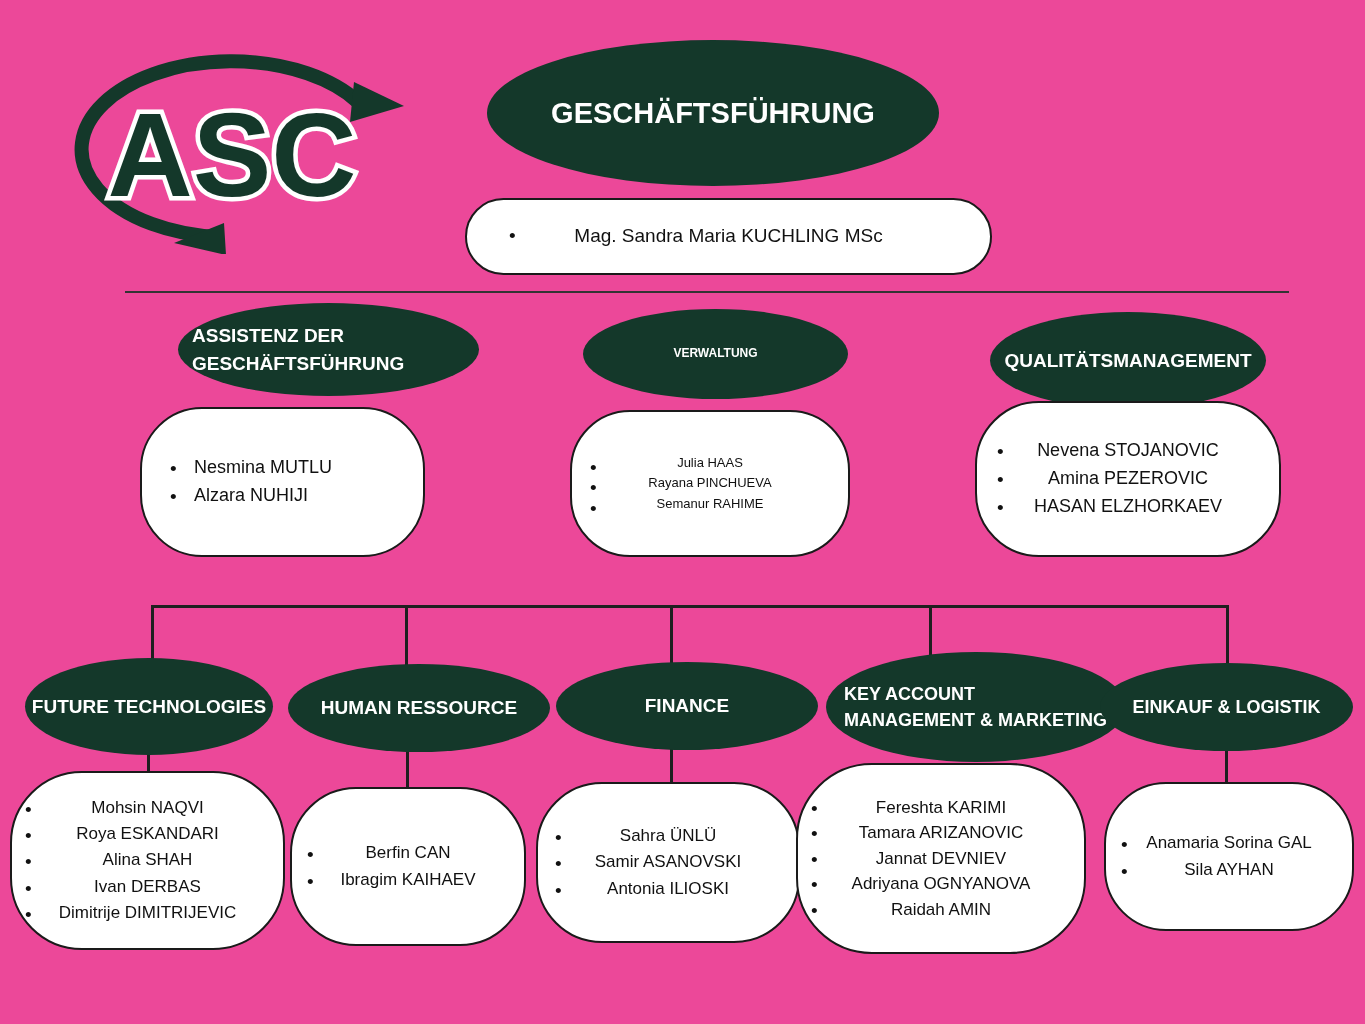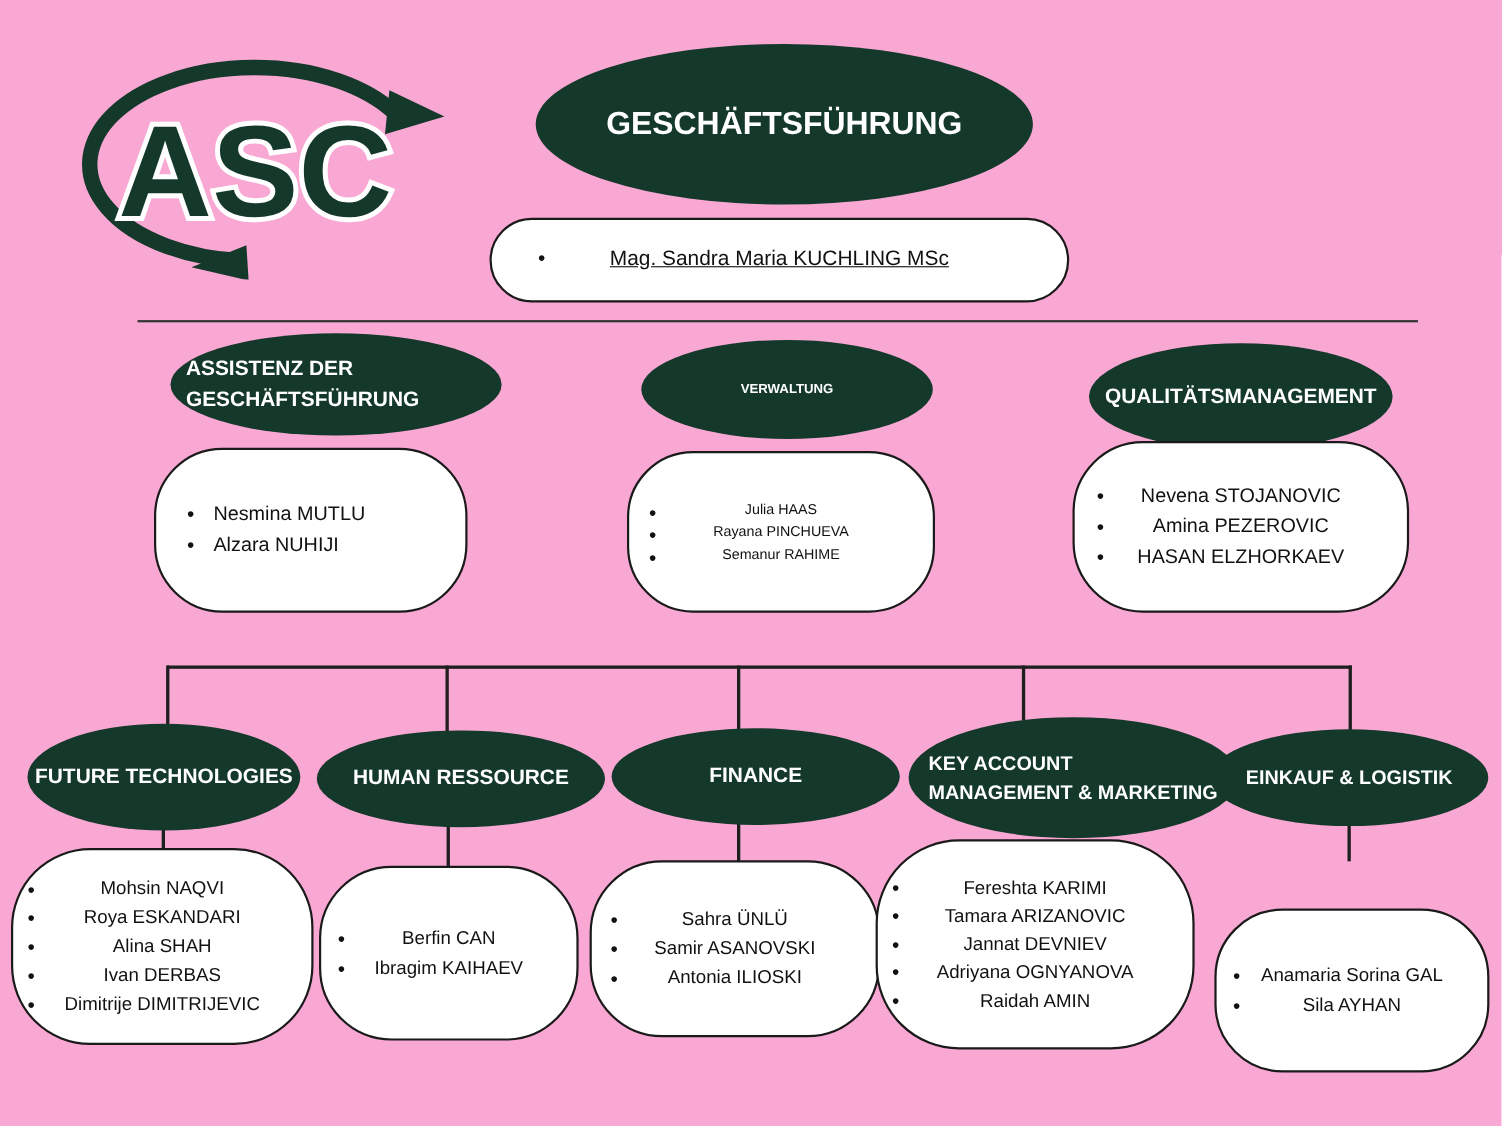--- a/index.html
+++ b/index.html
@@ -4,21 +4,21 @@
 <style>
   :root{
     --green:#14382A;
     --ink:#1a1a1a;
   }
   html,body{margin:0;padding:0;background:#ffffff;}
   .canvas{
     position:relative;
     width:1365px;
     height:1024px;
-    background:#f9a8d4;
+    background:#ec4899;
     font-family:"Liberation Sans", sans-serif;
     overflow:hidden;
     color:#111;
   }
   .ellipse{
     position:absolute;
     background:var(--green);
     border-radius:50%;
     display:flex;
     align-items:center;
@@ -60,28 +60,28 @@
     font-size:19px;
     color:#111;
   }
   .line{position:absolute;background:#1f1f1f;}
 
   
   #logo{position:absolute;left:58px;top:46px;width:348px;height:208px;}
 
   
   #ell-root{left:487px;top:40px;width:452px;height:146px;font-size:29px;}
-  #box-root{left:445px;top:198px;width:527px;height:77px;border-radius:40px;text-decoration:underline;}
+  #box-root{left:465px;top:198px;width:527px;height:77px;border-radius:40px;}
   #box-root li{font-size:19px;line-height:1.5;}
   #box-root li::before{left:42px;}
 
   #sep{left:125px;top:291px;width:1164px;height:2px;background:#333;}
 
   
-  #ell-assistenz{left:155px;top:303px;width:273px;height:93px;font-size:19px;padding:0 14px;}
+  #ell-assistenz{left:178px;top:303px;width:273px;height:93px;font-size:19px;padding:0 14px;}
   #box-assistenz{left:140px;top:407px;width:285px;height:150px;border-radius:62px;}
   #box-assistenz li{font-size:18px;text-align:left;padding-left:52px;}
   #box-assistenz li::before{left:28px;}
 
   #ell-verwaltung{left:583px;top:309px;width:265px;height:90px;font-size:12px;}
   #box-verwaltung{left:570px;top:410px;width:280px;height:147px;border-radius:60px;}
   #box-verwaltung li{font-size:13px;}
   #box-verwaltung li::before{left:18px;}
 
   #ell-qualitaet{left:990px;top:312px;width:276px;height:97px;font-size:19px;}
@@ -116,21 +116,21 @@
   #box-hr{left:290px;top:787px;width:236px;height:159px;border-radius:66px;}
   #box-hr li::before{left:15px;}
 
   #box-finance{left:536px;top:782px;width:264px;height:161px;border-radius:66px;}
   #box-finance li::before{left:17px;}
 
   #box-key{left:796px;top:763px;width:290px;height:191px;border-radius:76px;}
   #box-key li{padding:0 26px;line-height:1.5;}
   #box-key li::before{left:13px;}
 
-  #box-einkauf{left:1104px;top:782px;width:250px;height:149px;border-radius:62px;margin-top:44px;}
+  #box-einkauf{left:1104px;top:782px;width:250px;height:149px;border-radius:62px;}
   #box-einkauf li::before{left:15px;}
 </style>
 </head>
 <body>
 
 <div class="canvas">
 
   <svg id="logo" viewBox="0 0 348 208" aria-hidden="true">
     <path d="M 160 191 A 150 88 0 1 1 300 56" fill="none" stroke="#14382A" stroke-width="14"></path>
     <polygon points="296,36 346,60 292,76" fill="#14382A"></polygon>

